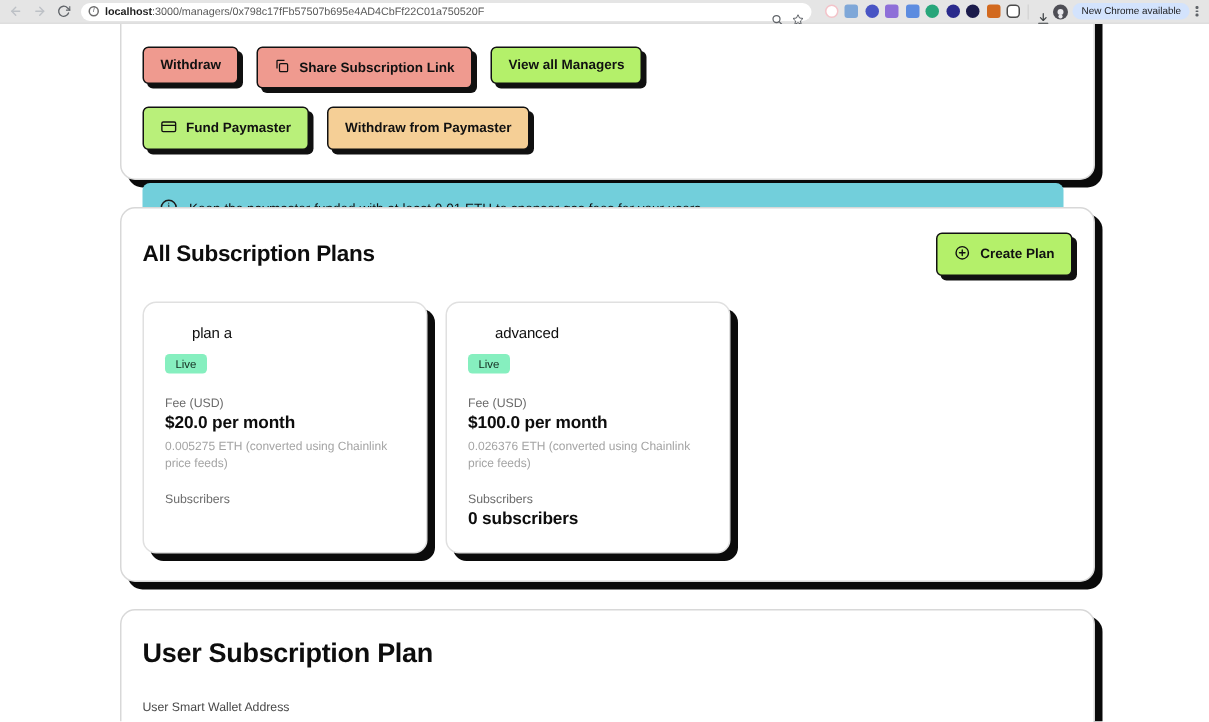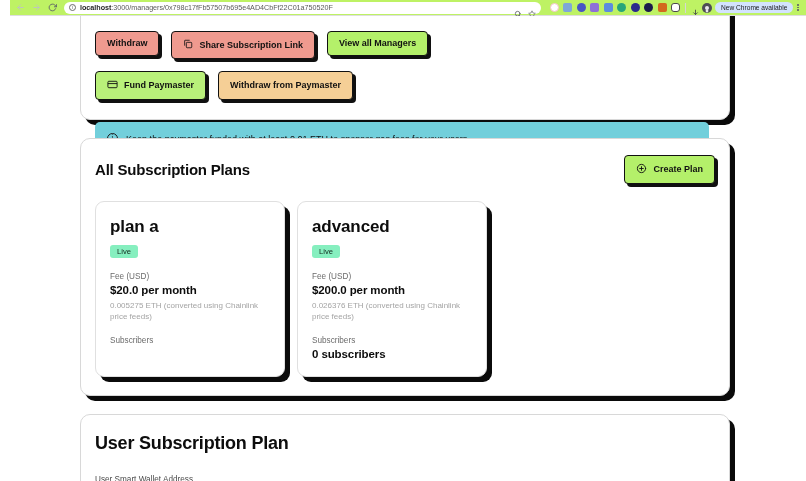--- a/index.html
+++ b/index.html
@@ -6,27 +6,26 @@
   html, body {
     width: 806px; height: 481px;
     overflow: hidden;
     background: #ffffff;
     font-family: "Liberation Sans", sans-serif;
   }
 
   
   .browser-bar {
     height: 16px;
-    background: #bef264;
+    background: #e5e5e5;
     display: flex;
     align-items: center;
     padding: 0 4px;
     gap: 3px;
     border-bottom: 1px solid #dedede;
-    margin-left: 10px;
   }
   .nav-btn {
     width: 13px; height: 13px;
     display: flex; align-items: center; justify-content: center;
     color: #5f6368;
     font-size: 9px;
     line-height: 1;
     border-radius: 50%;
     flex: none;
   }
@@ -221,24 +220,25 @@
   }
   .plan-card {
     width: 190px;
     background: #ffffff;
     border: 1px solid #e0e0e0;
     border-radius: 9px;
     box-shadow: 5px 5px 0 0 #0b0b0b;
     padding: 15px 14px 16px 14px;
   }
   .plan-name {
-    font-size: 17px;
-    font-weight: 700;
+    font-size: 10px;
+    font-weight: 400;
     color: #0d0d0d;
     letter-spacing: -0.1px;
+    margin-left: 18px;
   }
   .badge-live {
     display: inline-block;
     margin-top: 8px;
     background: #86efbf;
     color: #11281d;
     font-size: 7.6px;
     font-weight: 400;
     padding: 2.5px 7px;
     border-radius: 3px;
@@ -423,21 +423,21 @@
           <div class="field-label">Fee (USD)</div>
           <div class="field-value">$20.0 per month</div>
           <div class="field-sub">0.005275 ETH (converted using Chainlink price feeds)</div>
           <div class="field-label">Subscribers</div>
         </div>
 
         <div class="plan-card">
           <div class="plan-name">advanced</div>
           <div class="badge-live">Live</div>
           <div class="field-label">Fee (USD)</div>
-          <div class="field-value">$200.0 per month</div>
+          <div class="field-value">$100.0 per month</div>
           <div class="field-sub">0.026376 ETH (converted using Chainlink price feeds)</div>
           <div class="field-label">Subscribers</div>
           <div class="field-value">0 subscribers</div>
         </div>
 
       </div>
     </div>
 
     <div class="panel panel-user">
       <div class="user-title">User Subscription Plan</div>

